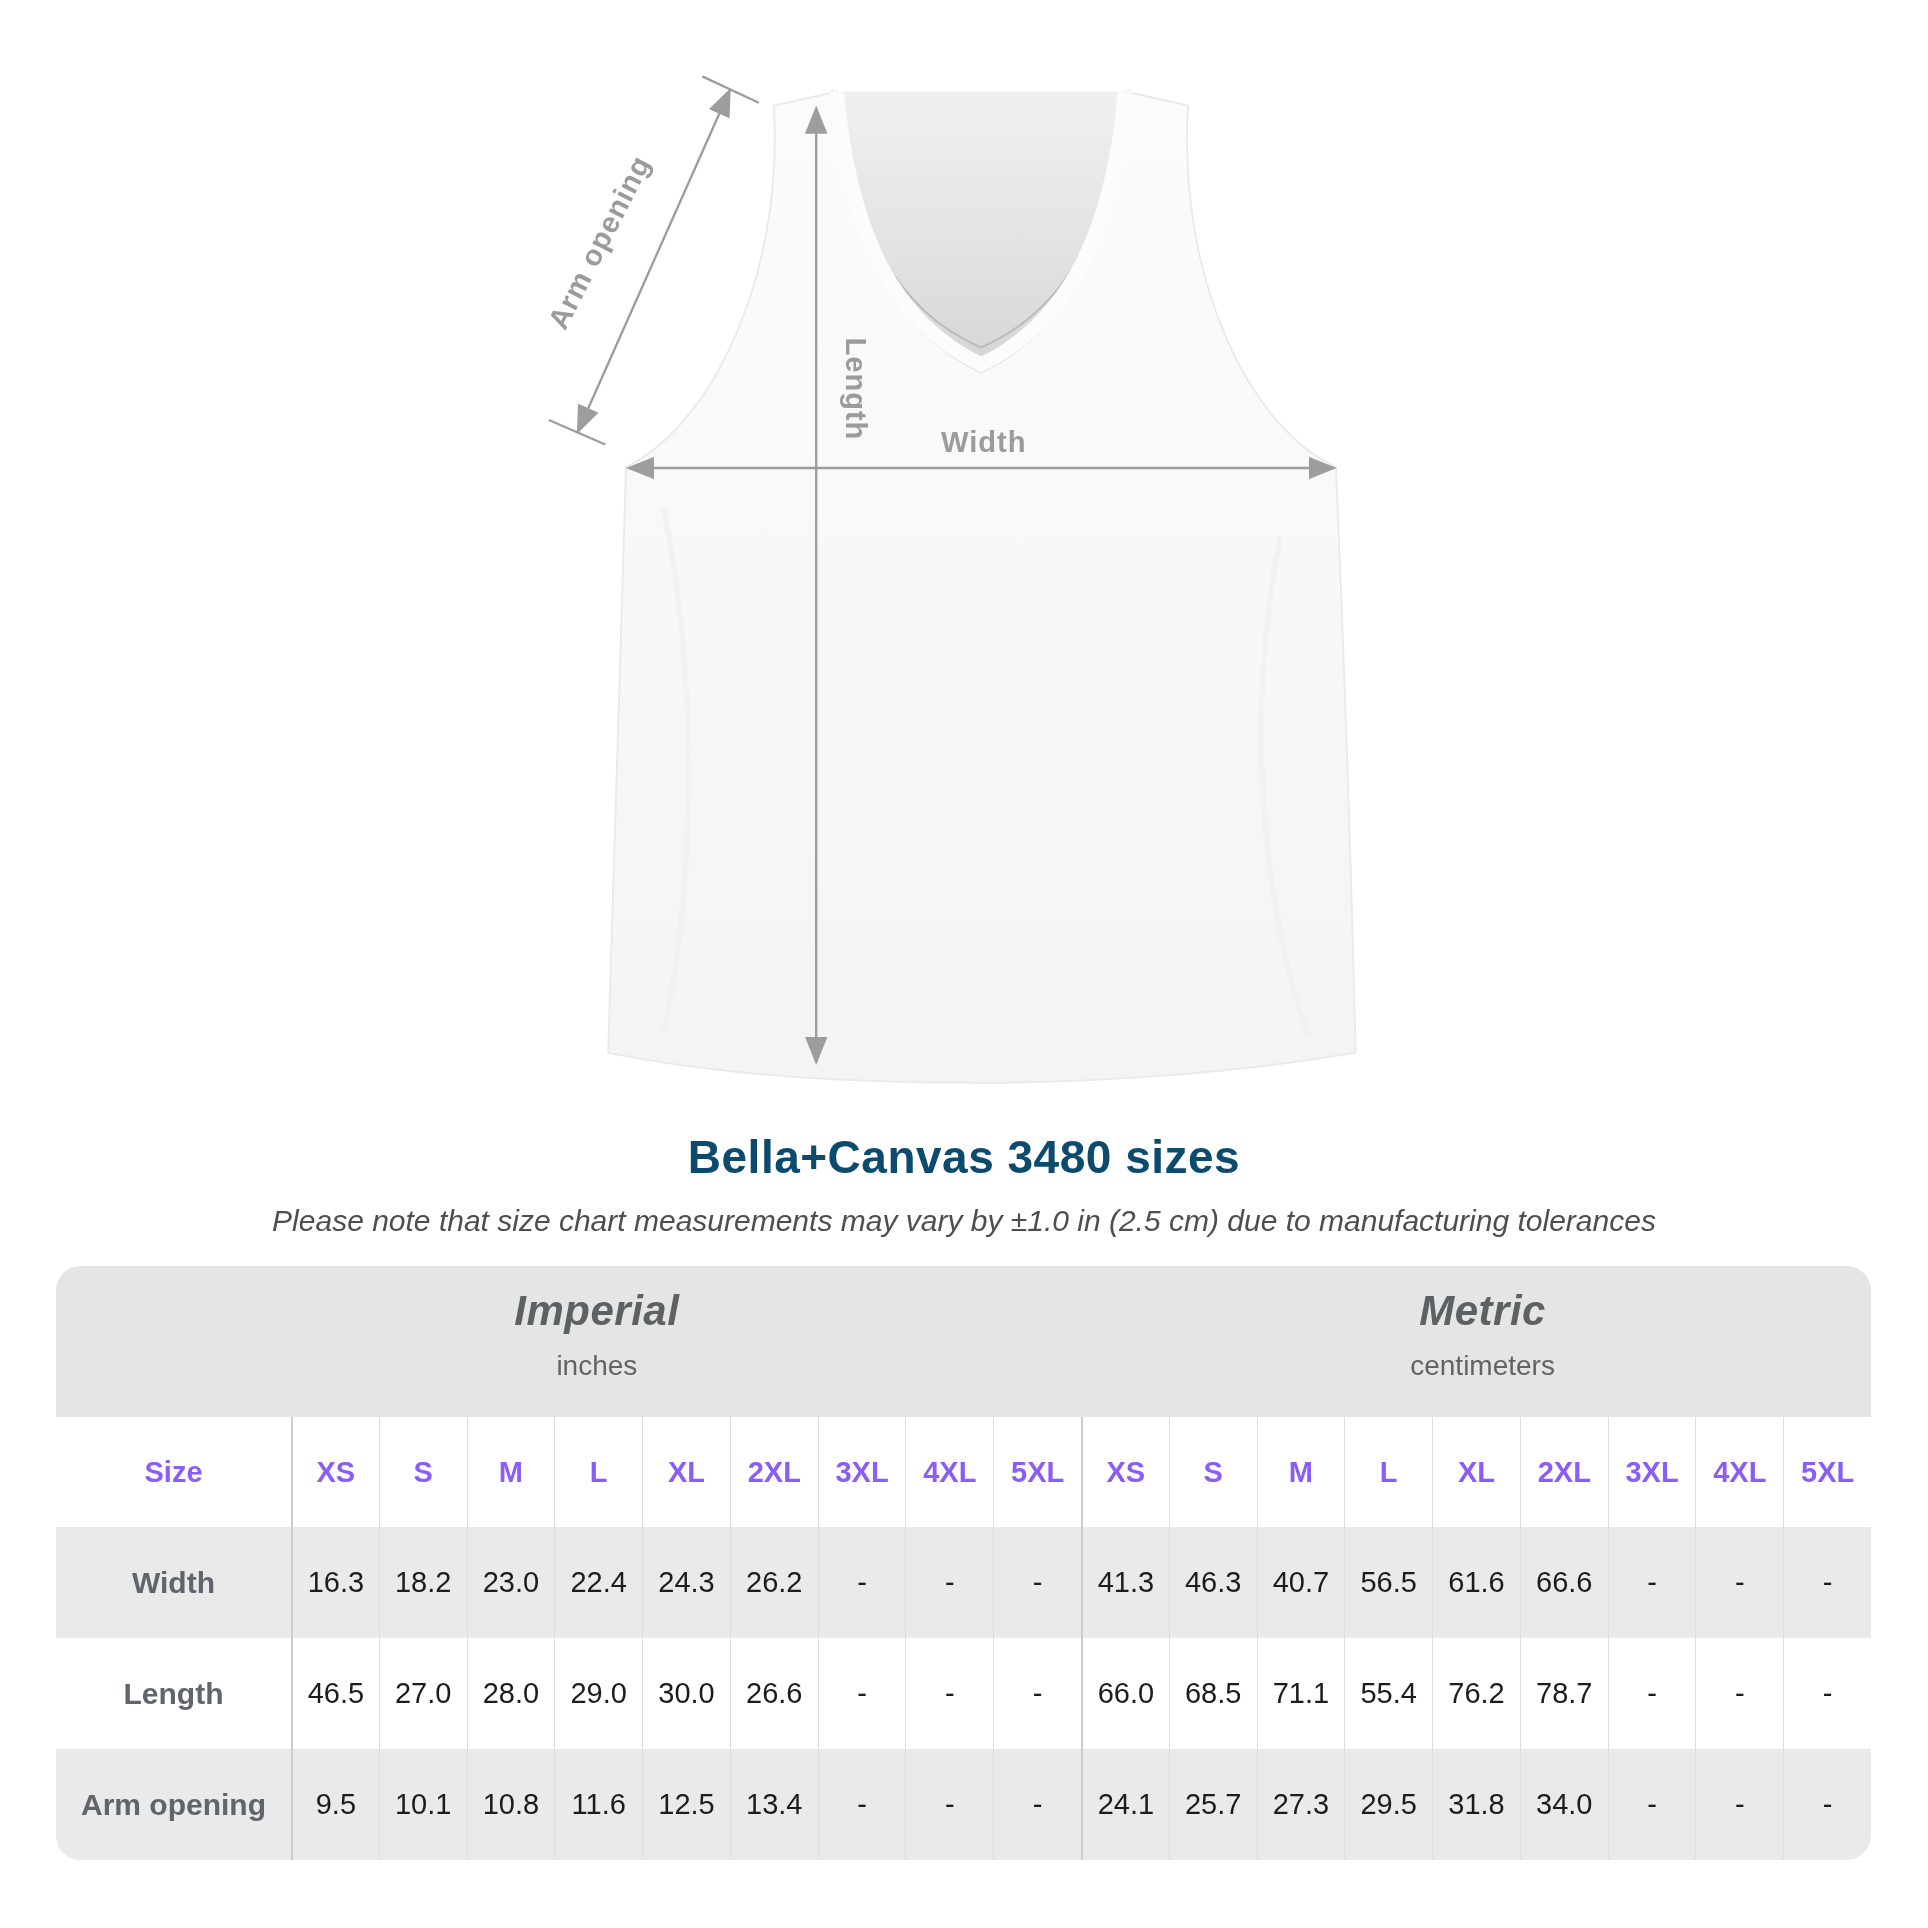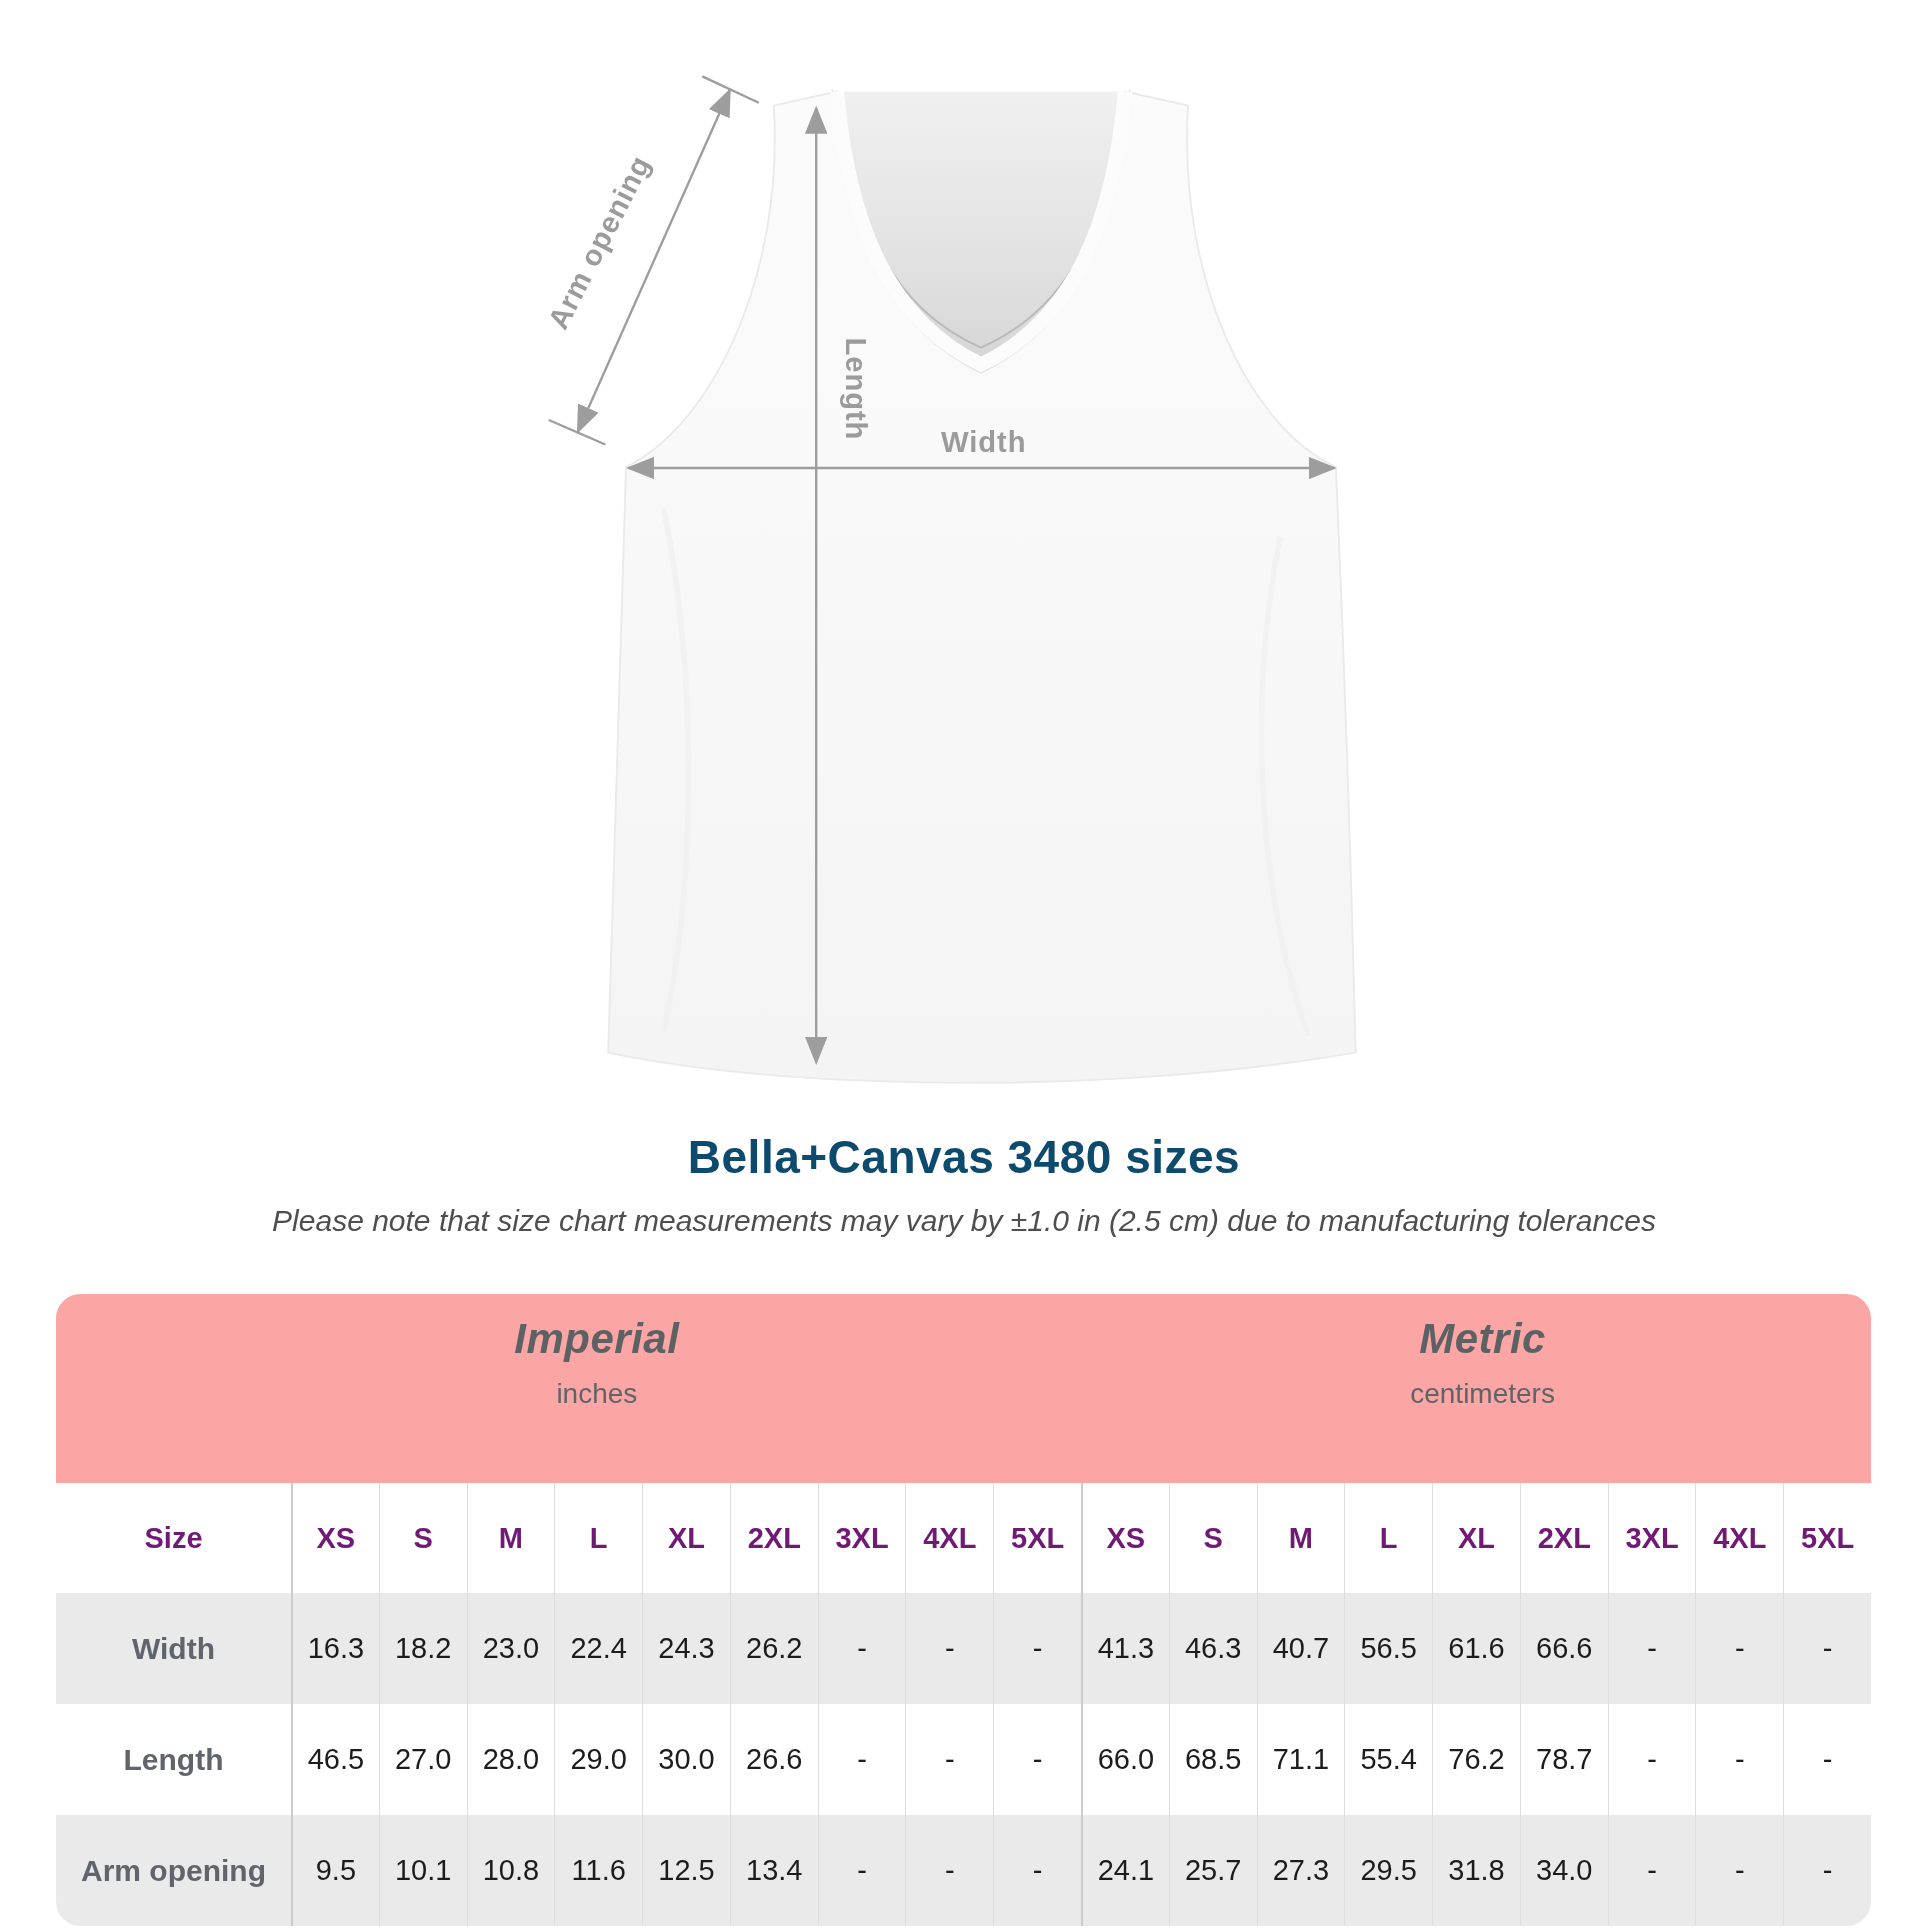--- a/index.html
+++ b/index.html
@@ -12,36 +12,36 @@
               font-size:31px;fill:#9b9b9b;letter-spacing:1px;}
 
   
   .title{position:absolute;top:1130px;left:0;width:100%;text-align:center;
          font-size:46px;font-weight:bold;color:#0c4a6e;letter-spacing:0.5px;}
   .subtitle{position:absolute;top:1204px;left:0;width:100%;text-align:center;
             font-size:30px;font-style:italic;color:#4e4e4e;}
 
   
   .size-table{position:absolute;left:56px;top:1266px;width:1815px;}
-  .banner{position:relative;height:189px;background:#fca5a5;border-radius:24.5px 24.5px 0 0;margin-top:28px;}
+  .banner{position:relative;height:151px;background:#e5e5e5;border-radius:24.5px 24.5px 0 0;}
   .unit-group{position:absolute;top:21px;transform:translateX(-50%);text-align:center;color:#5c6164;}
   .ug-imperial{left:29.8%;}
   .ug-metric{left:78.6%;}
   .unit-name{font-size:42px;font-weight:bold;font-style:italic;letter-spacing:0.5px;}
   .unit-sub{font-size:28px;margin-top:15px;color:#5f6467;}
 
   .trow{display:grid;grid-template-columns:235px repeat(18,1fr);height:111px;}
   .trow.header{height:110px;}
   .trow.striped{background:#eaeaea;}
   .trow.last{border-radius:0 0 24.5px 24.5px;overflow:hidden;}
   .cell{display:flex;align-items:center;justify-content:center;
         font-size:29px;color:#1c1c1c;border-left:1.9px solid #dedede;}
   .cell.nb{border-left:none;}
   .cell.sep-strong{border-left:2.8px solid #cccccc;}
-  .cell.head{font-weight:bold;color:#701a75;font-size:29px;}
+  .cell.head{font-weight:bold;color:#8b5cf6;font-size:29px;}
   .cell.rlabel{font-weight:bold;color:#60656d;font-size:30px;border-left:none;}
 </style>
 </head>
 <body>
 
 <div class="page">
 
   <svg class="diagram" width="1928" height="1130" viewBox="0 0 2048 1200">
     <defs>
       <linearGradient id="bodyGrad" x1="0" y1="0" x2="0" y2="1">

